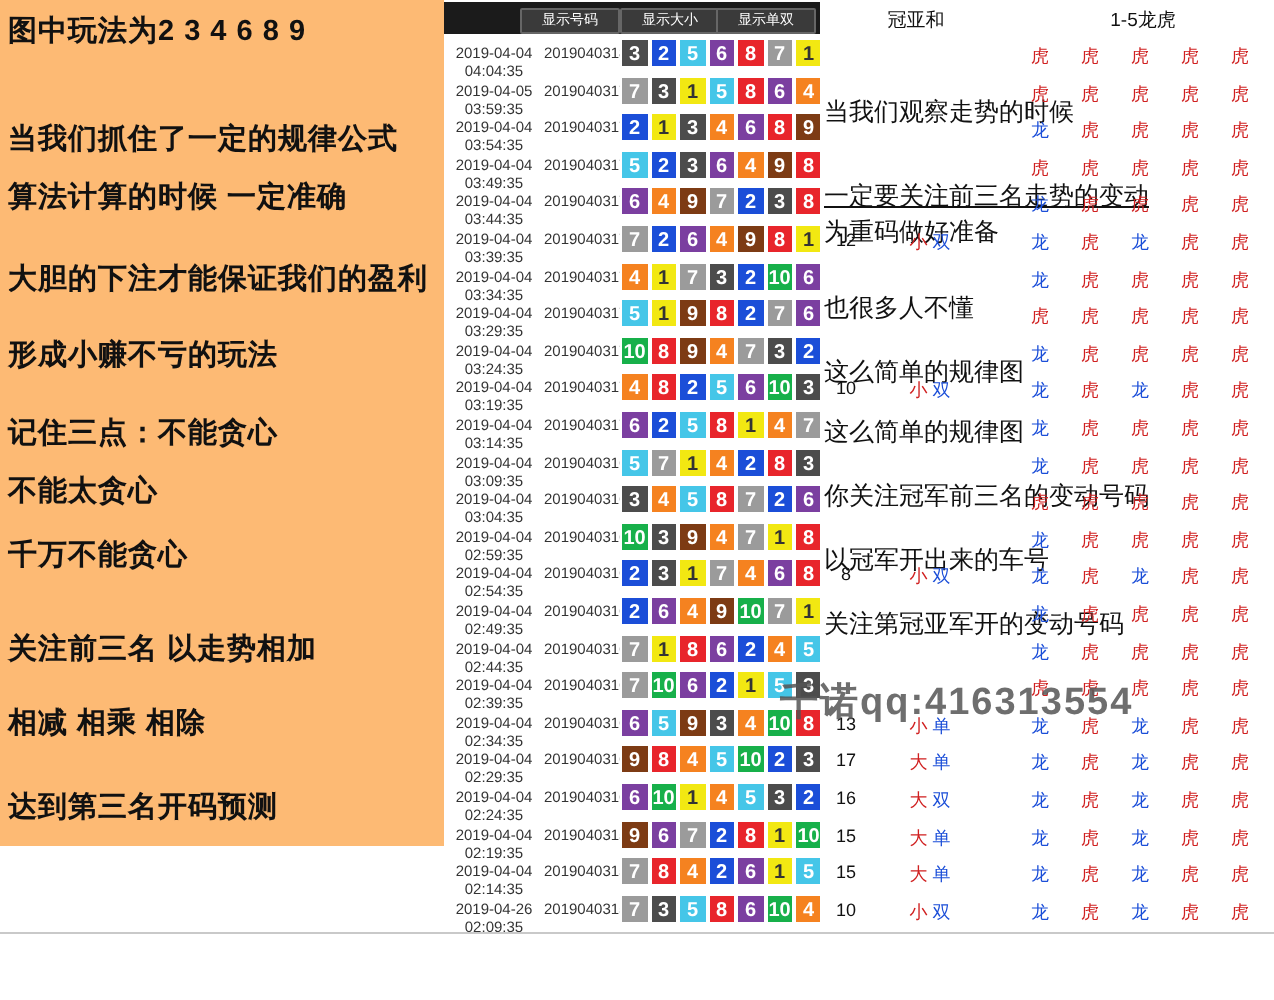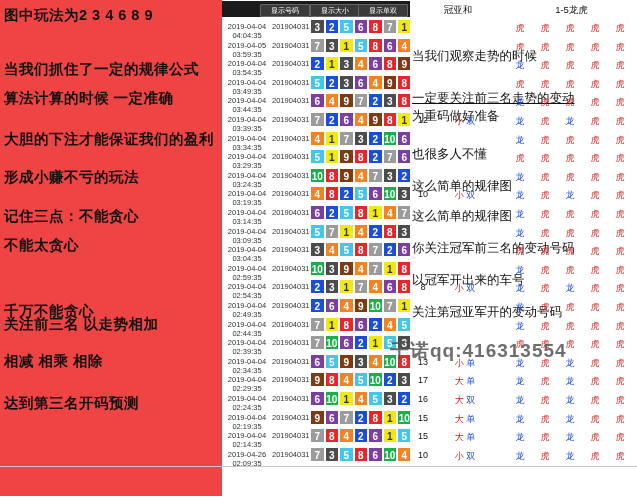--- a/index.html
+++ b/index.html
@@ -1,20 +1,20 @@
 <!DOCTYPE html>
 <html><head>
 <meta charset="utf-8">
 <style>
   html,body{margin:0;padding:0;background:#fff;}
   body{width:637px;height:500px;overflow:hidden;font-family:"Liberation Sans","DejaVu Sans",sans-serif;}
   #app{position:relative;width:637px;height:500px;}
 
   
-  .left-col{position:absolute;left:0;top:0;width:222px;height:496px;background:#ef4444;}
+  .left-col{position:absolute;left:0;top:0;width:222px;height:423px;background:#fdba74;}
   .left-line{position:absolute;left:4px;color:#111;white-space:nowrap;}
   .left-line.big{font-size:14.5px;font-weight:bold;letter-spacing:.5px;}
 
   
   .center{position:absolute;left:222px;top:0;width:188px;height:500px;background:#fff;}
   .toolbar{position:absolute;left:0;top:1px;width:188px;height:16px;background:#1b1b1b;}
   .tbtn{position:absolute;top:3px;height:11px;line-height:11px;background:#3a3a3a;color:#fff;
         font-size:7px;border:1px solid #666;border-radius:1px;text-align:center;padding:0 2px;}
   .idcol{position:absolute;left:0;width:88px;font-size:7.5px;color:#333;text-align:center;}
   .idcol .a{position:absolute;left:0;width:50px;text-align:center;}
@@ -42,21 +42,21 @@
 <div id="app">
 
   <div class="left-col" id="leftCol">
       <div class="left-line big" style="top: 6px;">图中玩法为2 3 4 6 8 9</div>
       <div class="left-line big" style="top: 60px;">当我们抓住了一定的规律公式</div>
       <div class="left-line big" style="top: 89px;">算法计算的时候 一定准确</div>
       <div class="left-line big" style="top: 130px;">大胆的下注才能保证我们的盈利</div>
       <div class="left-line big" style="top: 168px;">形成小赚不亏的玩法</div>
       <div class="left-line big" style="top: 207px;">记住三点：不能贪心</div>
       <div class="left-line big" style="top: 236px;">不能太贪心</div>
-      <div class="left-line big" style="top: 268px; margin-top: 34px;">千万不能贪心</div>
+      <div class="left-line big" style="top: 268px;">千万不能贪心</div>
       <div class="left-line big" style="top: 315px;">关注前三名 以走势相加</div>
       <div class="left-line big" style="top: 352px; text-align: right;">相减  相乘  相除</div>
       <div class="left-line big" style="top: 394px;">达到第三名开码预测</div>
     </div>
 
   <div class="center">
     <div class="toolbar" id="toolbar">
         <div class="tbtn" style="left: 38px; width: 44px;">显示号码</div>
         <div class="tbtn" style="left: 88px; width: 44px;">显示大小</div>
         <div class="tbtn" style="left: 136px; width: 44px;">显示单双</div>

